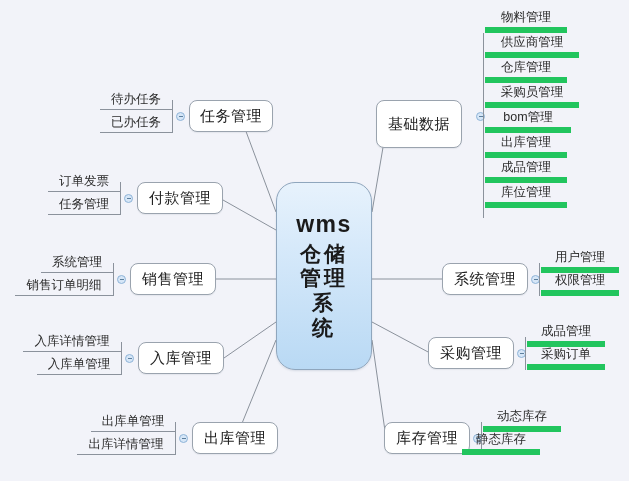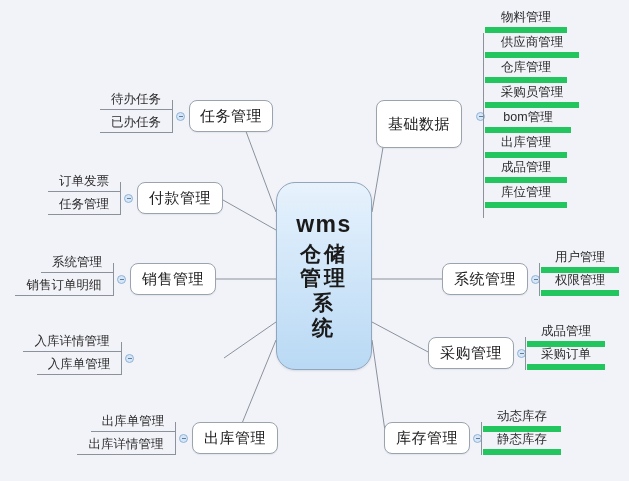--- a/index.html
+++ b/index.html
@@ -138,20 +138,23 @@
   <div class="node branch" style="left:130px;top:263px;width:86px;height:32px;">
     <span>销售管理</span>
   </div>
   <div class="toggle" style="left:117px;top:275px;"></div>
   <div class="leafgroup">
     <div class="spine" style="left:113px;top:263px;height:33px;"></div>
     <div class="leaf left" style="left:41px;top:255px;width:72px;height:18px;">系统管理</div>
     <div class="leaf left" style="left:15px;top:278px;width:98px;height:18px;">销售订单明细</div>
   </div>
 
+  <div class="node branch" style="left:138px;top:342px;width:86px;height:32px;">
+    <span>入库管理</span>
+  </div>
   <div class="toggle" style="left:125px;top:354px;"></div>
   <div class="leafgroup">
     <div class="spine" style="left:121px;top:342px;height:33px;"></div>
     <div class="leaf left" style="left:23px;top:334px;width:98px;height:18px;">入库详情管理</div>
     <div class="leaf left" style="left:37px;top:357px;width:84px;height:18px;">入库单管理</div>
   </div>
 
   <div class="node branch" style="left:192px;top:422px;width:86px;height:32px;">
     <span>出库管理</span>
   </div>
@@ -198,16 +201,16 @@
     <div class="leaf right" style="left:527px;top:352px;width:78px;height:18px;">采购订单</div>
   </div>
 
   <div class="node branch" style="left:384px;top:422px;width:86px;height:32px;">
     <span>库存管理</span>
   </div>
   <div class="toggle" style="left:473px;top:434px;"></div>
   <div class="leafgroup">
     <div class="spine" style="left:481px;top:422px;height:33px;"></div>
     <div class="leaf right" style="left:483px;top:414px;width:78px;height:18px;">动态库存</div>
-    <div class="leaf right" style="left:483px;top:437px;width:78px;height:18px;">静态库存</div>
+    <div class="leaf right" style="left:462px;top:437px;width:78px;height:18px;">静态库存</div>
   </div>
 
 </div>
 
 </body></html>

